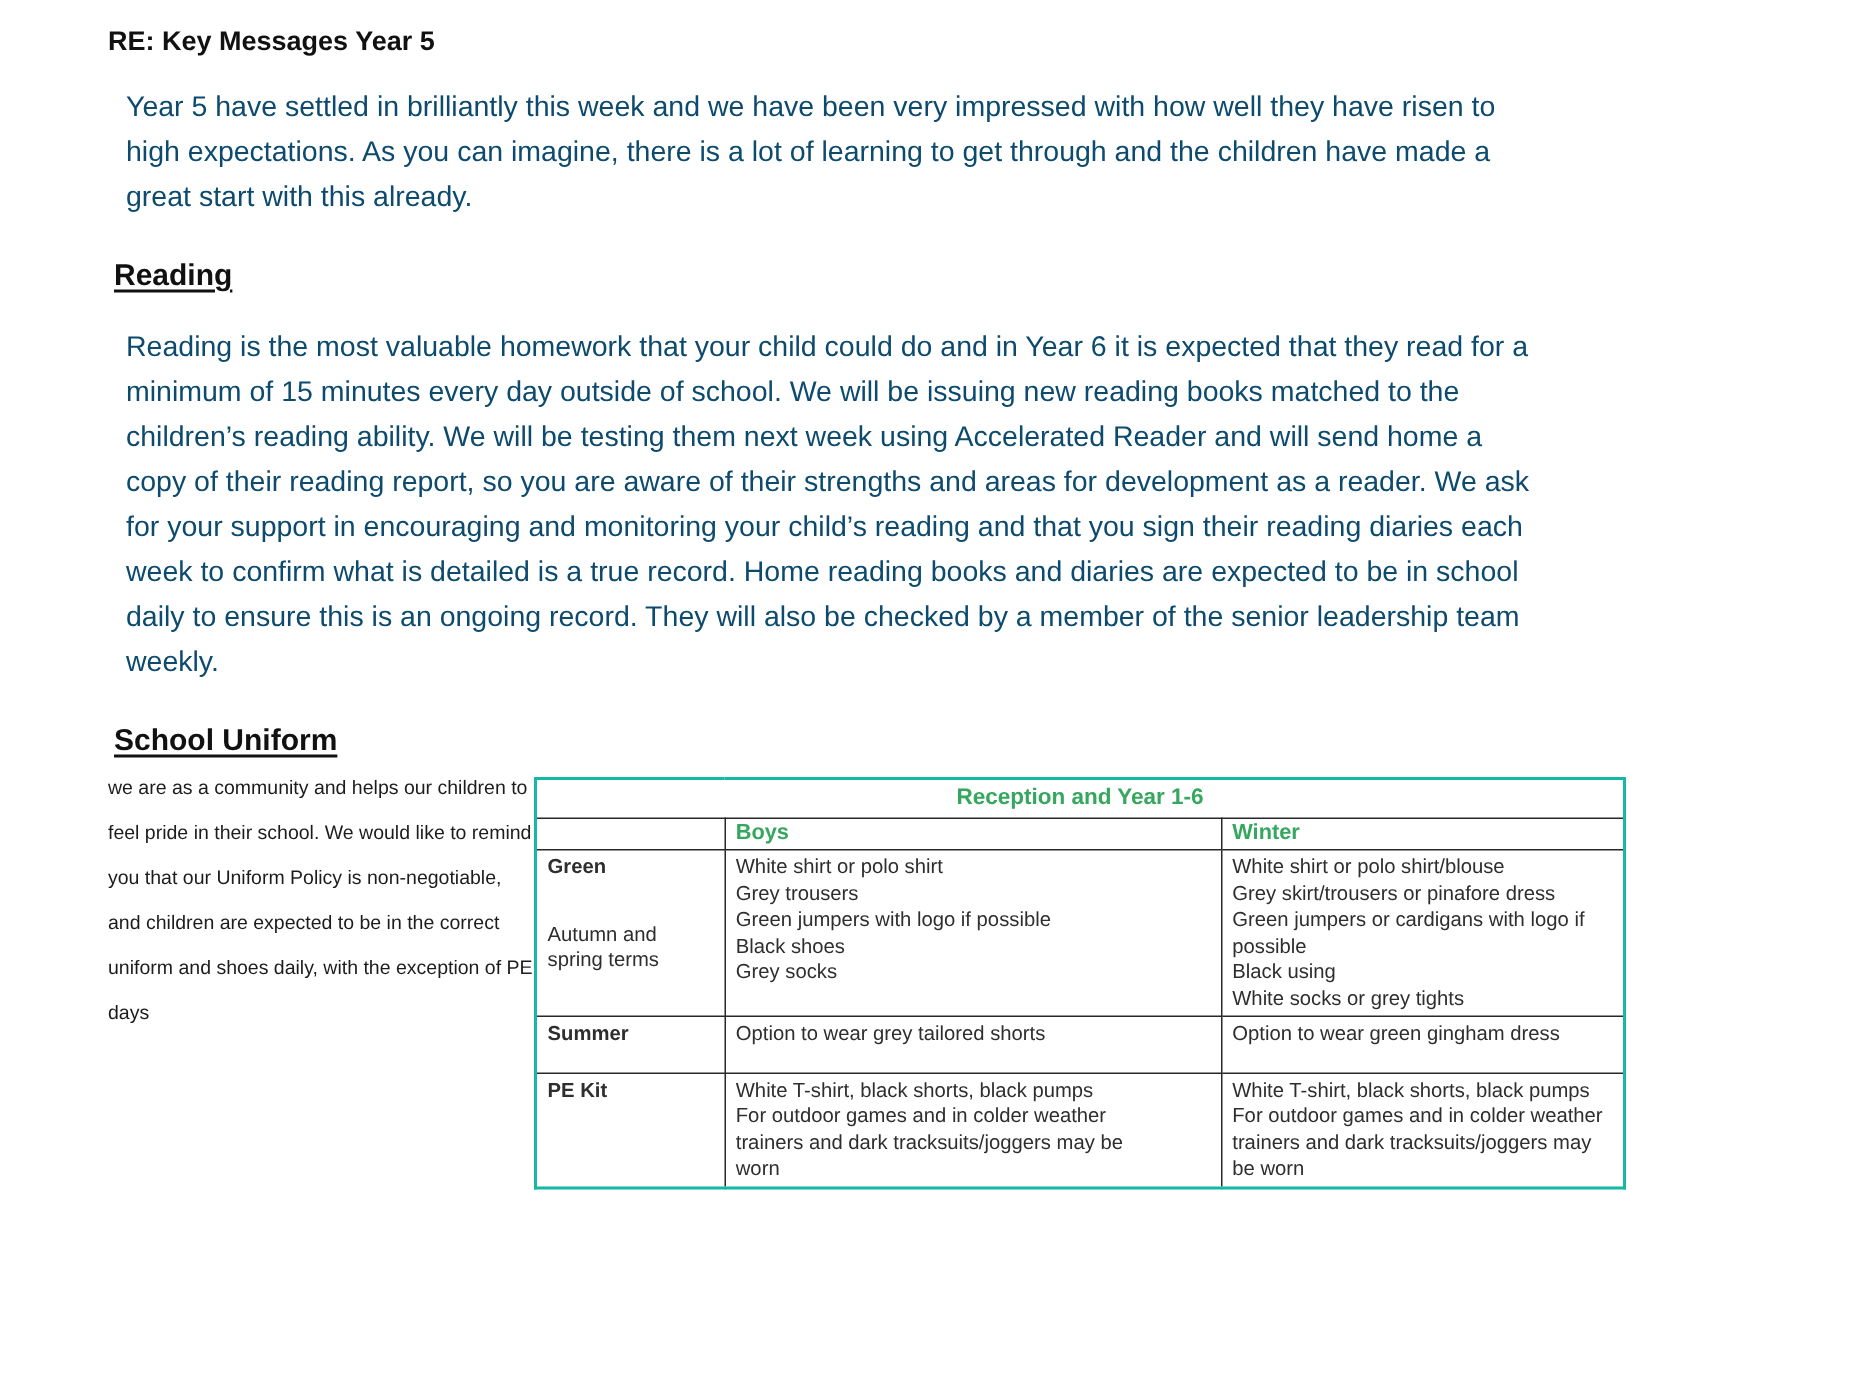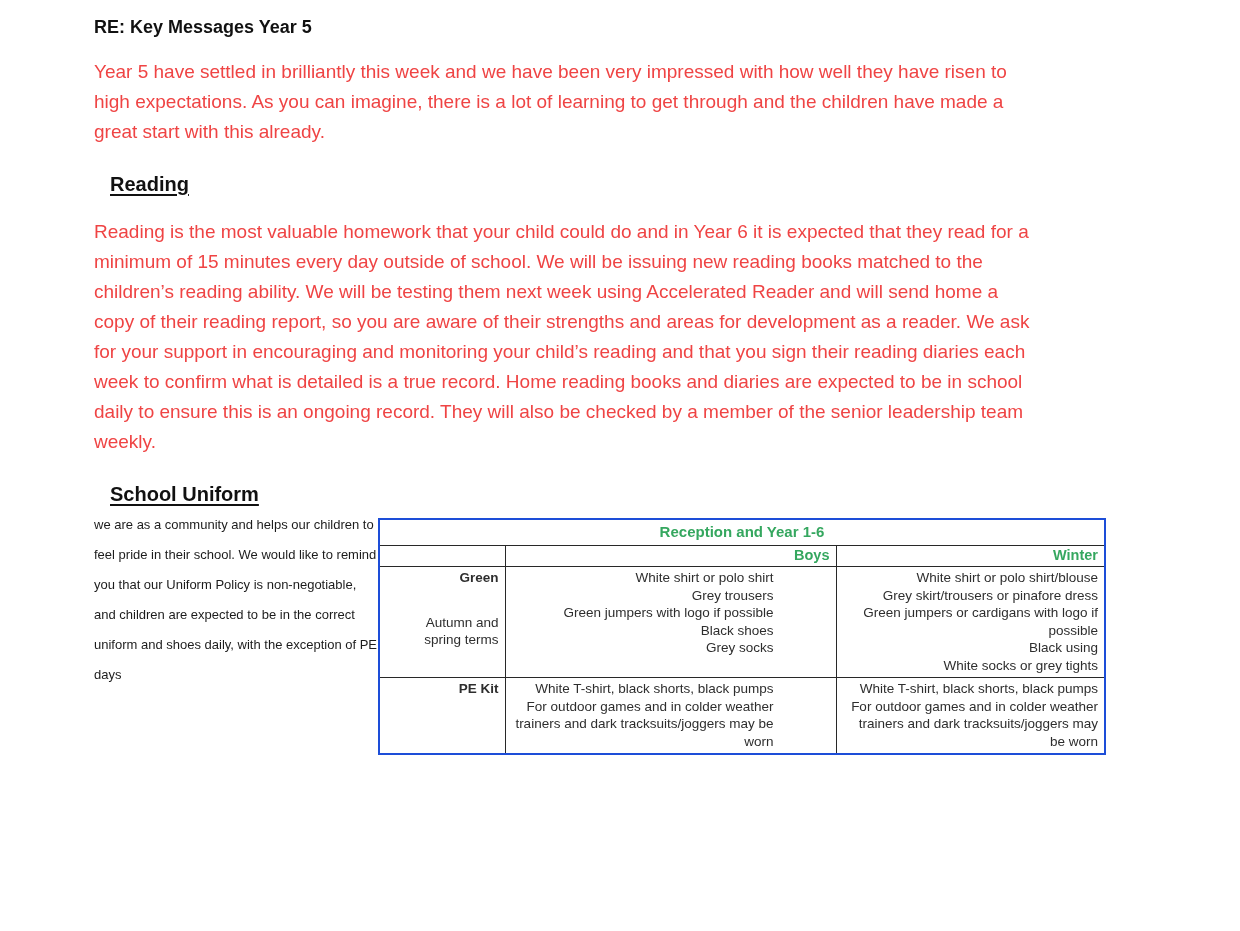--- a/index.html
+++ b/index.html
@@ -2,44 +2,44 @@
 <html><head>
 <meta charset="utf-8">
 <style>
   html, body { margin: 0; padding: 0; background: #ffffff; }
   .page {
     position: relative;
     width: 1240px;
     height: 931px;
     background: #ffffff;
     box-sizing: border-box;
-    padding: 16px 80px 0 94px;
+    padding: 16px 80px 0 72px;
     font-family: "Liberation Sans", "DejaVu Sans", sans-serif;
     color: #1a1a1a;
     overflow: hidden;
   }
   .subject {
     font-size: 18px;
     line-height: 22px;
     font-weight: 700;
     color: #111111;
   }
   .body-par {
     font-size: 19px;
     line-height: 30px;
-    margin: 19px 0 0 0;
+    margin: 19px 0 0 12px;
     max-width: 938px;
-    color: #ef4444;
+    color: #0c4a6e;
   }
   .section-heading {
     font-size: 20px;
     line-height: 28px;
     font-weight: 700;
     color: #111111;
-    margin: 23px 0 0 16px;
+    margin: 23px 0 0 4px;
     text-decoration: underline;
     text-decoration-thickness: 2px;
     text-underline-offset: 3px;
     width: fit-content;
   }
   .uniform-flow {
     margin-top: 2px;
     display: flex;
     align-items: flex-start;
     width: 1010px;
@@ -50,30 +50,30 @@
     line-height: 30px;
     color: #1c1c1c;
     flex: 0 0 auto;
   }
   .uniform-table {
     flex: 0 0 auto;
     margin-top: 8px;
     border-collapse: collapse;
     table-layout: fixed;
     width: 726px;
-    border: 2px solid #1d4ed8;
+    border: 2px solid #14b8a6;
     font-size: 13.5px;
     line-height: 17.5px;
     color: #2e2e2e;
   }
   .uniform-table th, .uniform-table td {
     border: 1.5px solid #282828;
     vertical-align: top;
     padding: 2px 6px 3px 7px;
-    text-align: right;
+    text-align: left;
     font-weight: 400;
   }
   .table-title {
     text-align: center !important;
     font-weight: 700 !important;
     font-size: 15px;
     padding: 3px 0 4px 0 !important;
   }
   .green { color: #35a75f; }
   .col-head {
@@ -130,20 +130,25 @@
 Grey trousers
 Green jumpers with logo if possible
 Black shoes
 Grey socks</td>
           <td class="cell-girls">White shirt or polo shirt/blouse
 Grey skirt/trousers or pinafore dress
 Green jumpers or cardigans with logo if possible
 Black using
 White socks or grey tights</td>
         </tr>
+        <tr class="row-summer">
+          <td class="row-label">Summer</td>
+          <td class="cell-boys">Option to wear grey tailored shorts</td>
+          <td class="cell-girls">Option to wear green gingham dress</td>
+        </tr>
         <tr>
           <td class="row-label">PE Kit</td>
           <td class="cell-boys">White T-shirt, black shorts, black pumps
 For outdoor games and in colder weather trainers and dark tracksuits/joggers may be worn</td>
           <td class="cell-girls">White T-shirt, black shorts, black pumps
 For outdoor games and in colder weather trainers and dark tracksuits/joggers may be worn</td>
         </tr>
       </tbody>
     </table>
   </div>

